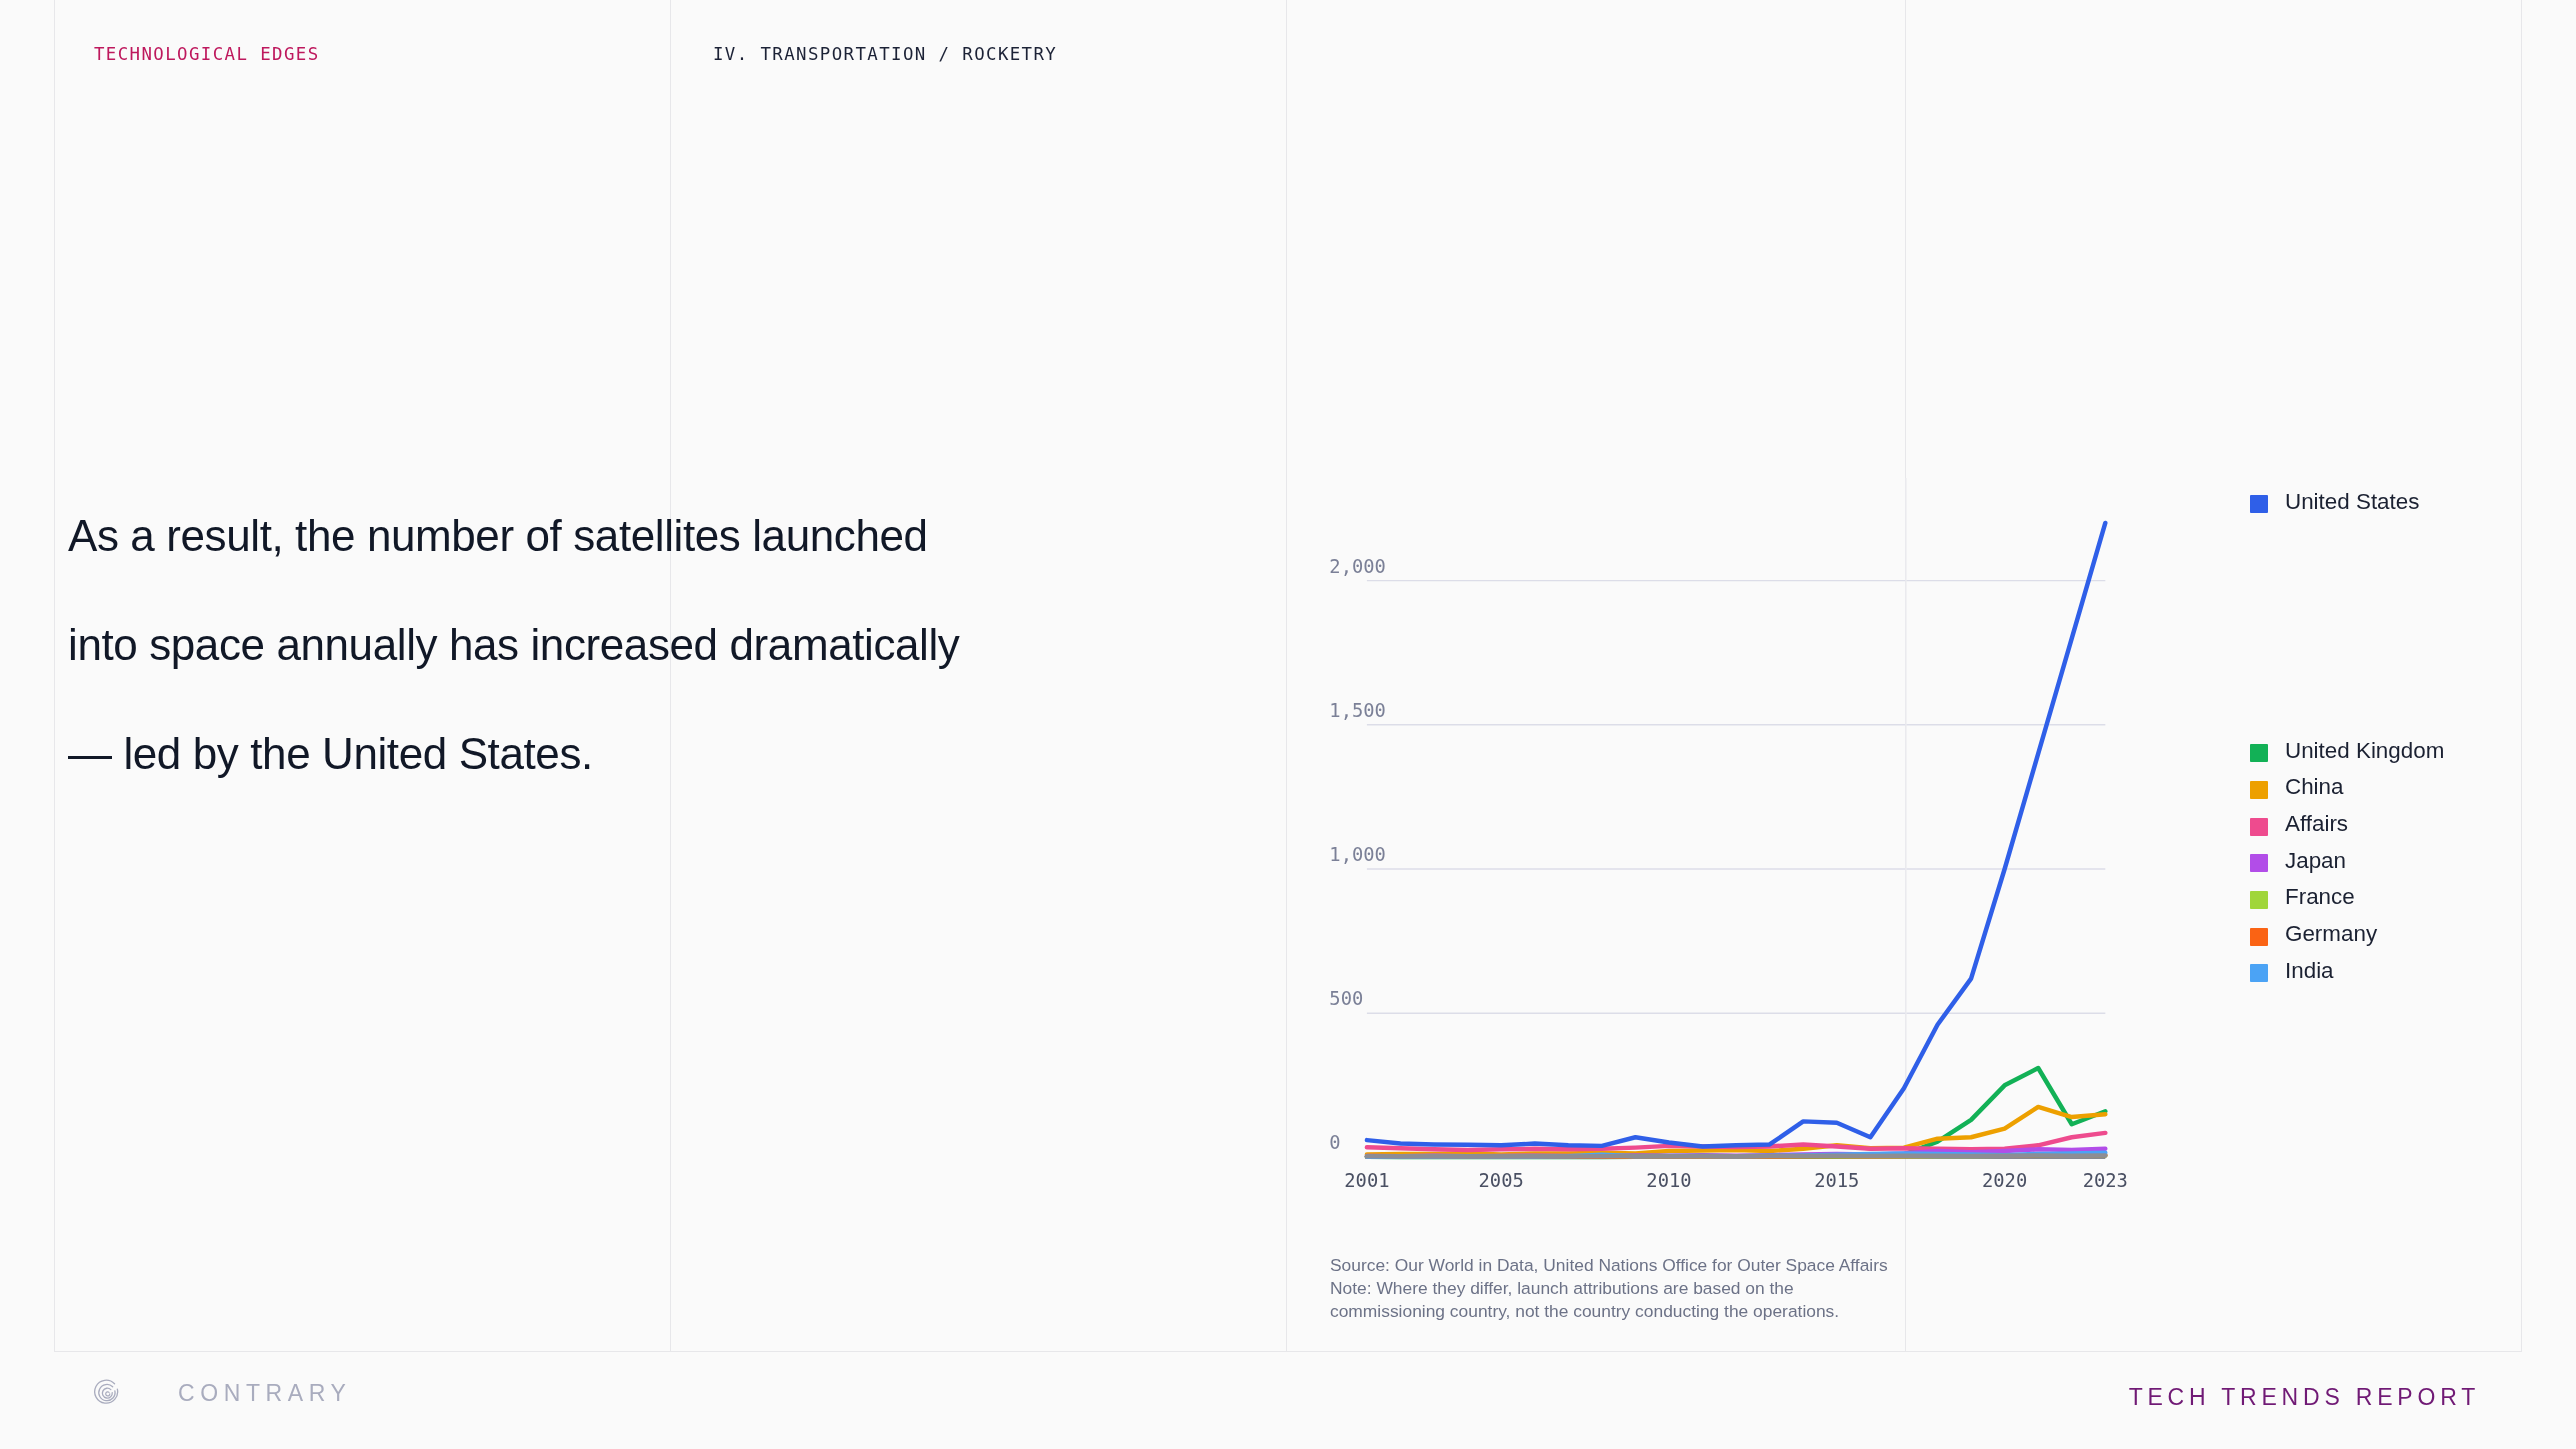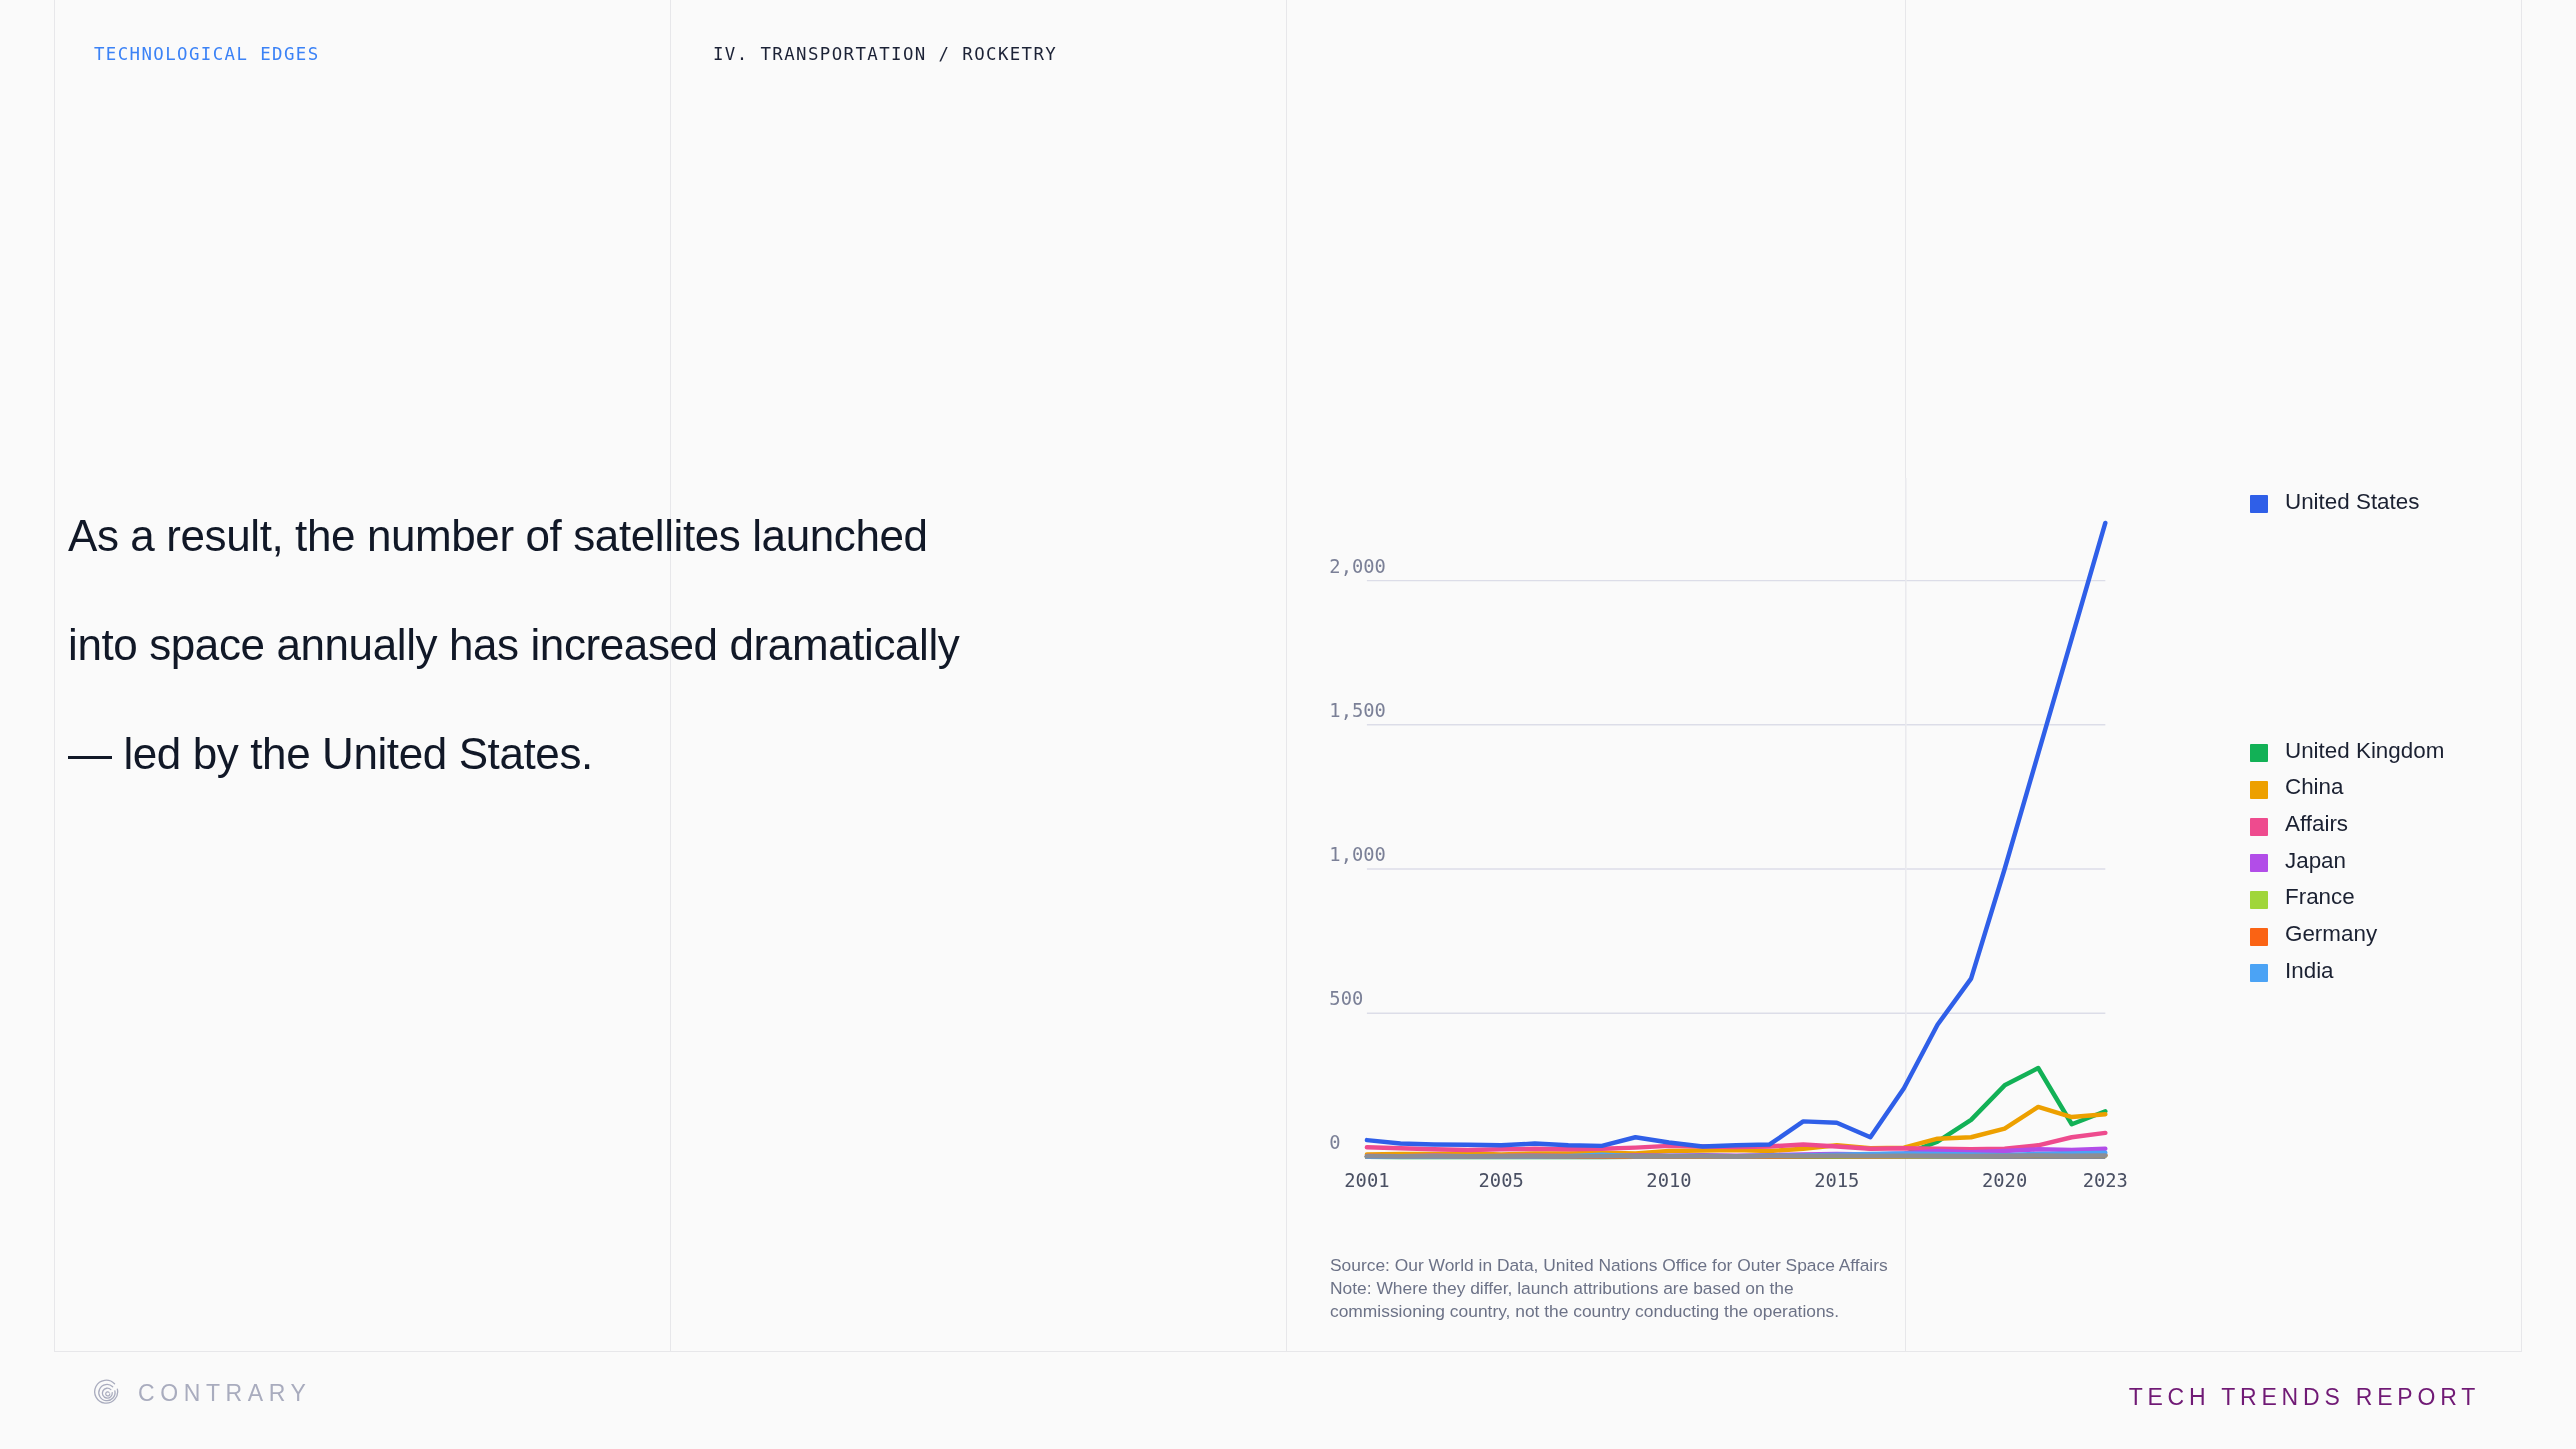--- a/index.html
+++ b/index.html
@@ -36,21 +36,21 @@
   }
 
   
   .eyebrow {
     position: absolute;
     font-family: "DejaVu Sans Mono", monospace;
     font-size: 17.4px;
     letter-spacing: 1.4px;
     white-space: nowrap;
   }
-  .eyebrow-left  { left: 94px; top: 44px; color: #3b82f6; }
+  .eyebrow-left  { left: 94px; top: 44px; color: #be185d; }
   .eyebrow-right { left: 713px; top: 44px; color: #1c2236; }
 
   
   .headline {
     position: absolute;
     left: 68px; top: 481px;
     width: 903px;
     font-size: 44px;
     line-height: 109px;
     font-weight: 400;
@@ -111,20 +111,21 @@
     line-height: 23px;
     color: #6c7287;
   }
 
   
   .footer-brand {
     position: absolute;
     left: 93px; top: 1378px;
     display: flex;
     align-items: center;
+    gap: 40px;
   }
   .brand-mark { width: 30px; height: 30px; margin-right: 15px; }
   .brand-word {
     font-size: 23px;
     letter-spacing: 5.6px;
     color: #a9acbe;
   }
   .footer-right {
     position: absolute;
     right: 96px; top: 1384px;

